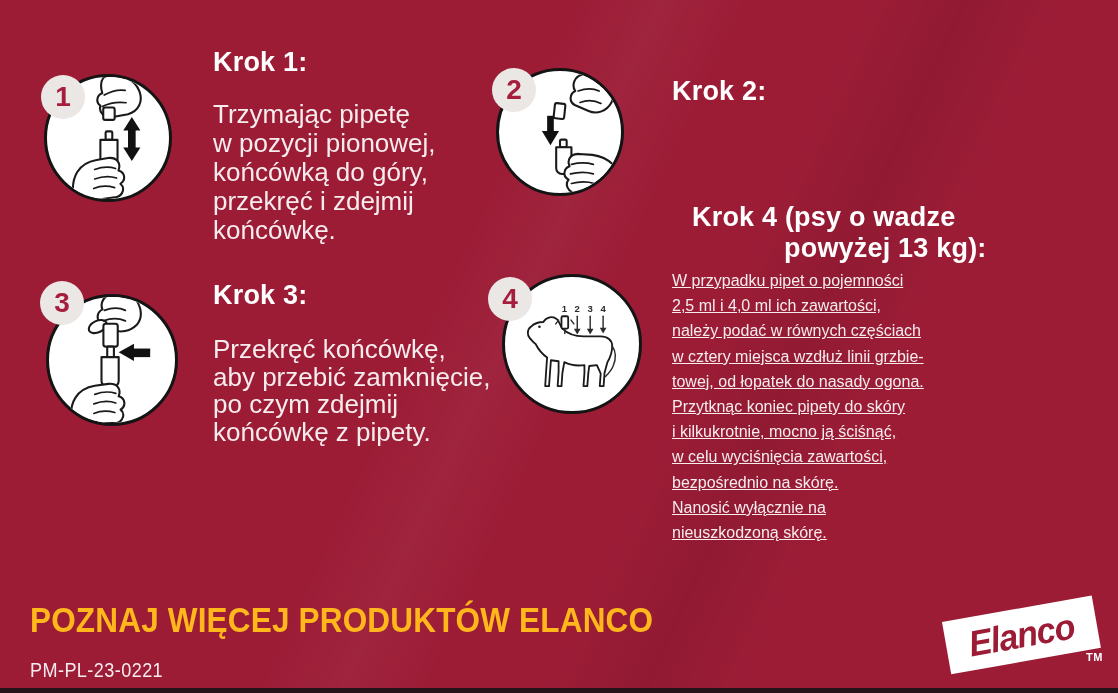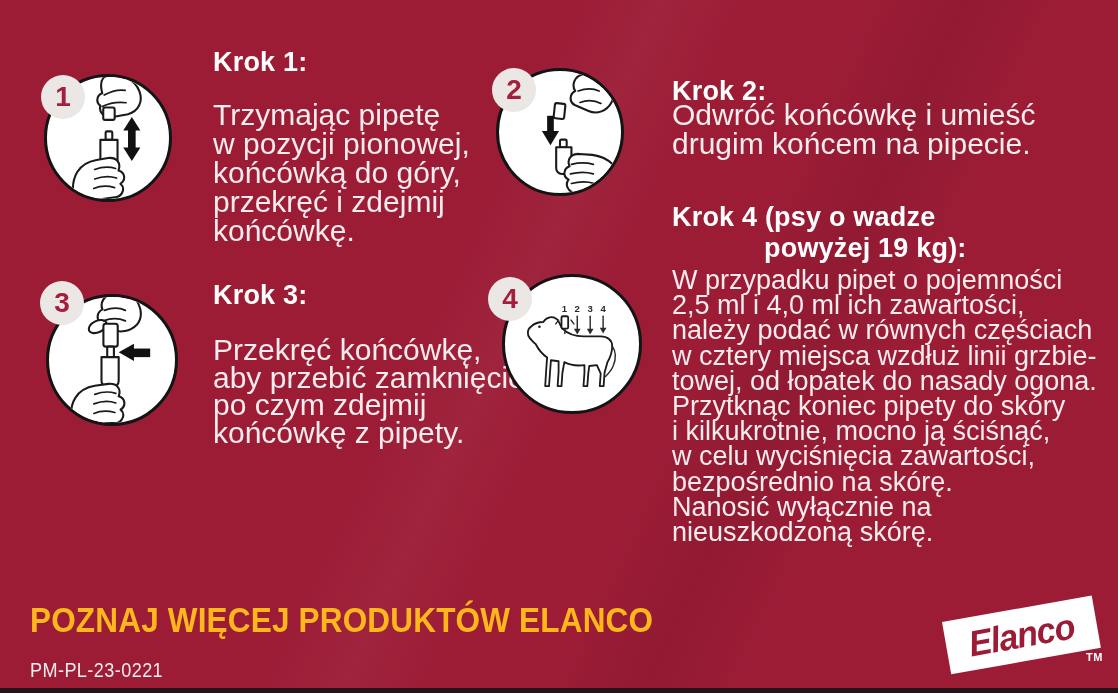--- a/index.html
+++ b/index.html
@@ -24,26 +24,26 @@
   .plate svg{position:absolute;left:0;top:0;width:100%;height:100%;}
   
   .badge{
     position:absolute;width:44px;height:44px;border-radius:50%;
     background:#EAE7E4;color:#A51E3D;display:flex;align-items:center;justify-content:center;
     font-weight:bold;font-size:28px;z-index:5;
   }
   .step-title{
     position:absolute;color:#ffffff;font-weight:bold;font-size:27px;letter-spacing:0.2px;
   }
-  .step-title .t-line{display:block;line-height:31px;}
+  .step-title .t-line{display:block;line-height:31px;margin-left:20px;}
   .step-title .indent{padding-left:92px;}
   .step-body{
-    position:absolute;color:#F6ECEE;font-size:30px;line-height:29px;white-space:pre-line;
-  }
-  .step-body.k4{font-size:27px;line-height:25.2px;width:440px;}
+    position:absolute;color:#F6ECEE;font-size:26px;line-height:29px;white-space:pre-line;
+  }
+  .step-body.k4{font-size:16px;line-height:25.2px;width:440px;text-decoration:underline;}
   
   .illus path,.illus rect,.illus ellipse{fill:#ffffff;stroke:#1a1a1a;stroke-width:2.2;stroke-linejoin:round;stroke-linecap:round;}
   .illus .line{fill:none;stroke:#1a1a1a;stroke-width:1.8;}
   .illus .solid{fill:#111111;stroke:none;}
   .illus .thin{stroke-width:1.9;}
   .illus text{fill:#2b2b2b;font-family:"Liberation Sans",sans-serif;font-weight:bold;}
   .illus .tiny-line{fill:none;stroke:#2b2b2b;stroke-width:1.5;}
   .illus .tiny-solid{fill:#2b2b2b;stroke:none;}
   
   .headline{
@@ -115,22 +115,20 @@
       <path d="M130,122 C128,101 114,90 98,88 L84,87 C75,87 71,93 74,100 C67,103 67,111 73,114 C69,119 72,126 79,128 L130,130 Z"></path>
       <path class="line" d="M76,98 C84,96 92,96 99,98"></path>
       <path class="line" d="M75,108 C83,106 92,106 99,108"></path>
       <path class="line" d="M76,118 C84,116 93,116 100,118"></path>
     </svg>
   </div>
   <div class="badge" style="left:492px;top:68px;">
     <span>2</span>
   </div>
   <div class="step-title" style="left:672px;top:76px;">Krok 2:</div>
-  <div class="step-body" style="left:672px;top:100px;">Odwróć końcówkę i umieść
-drugim końcem na pipecie.</div>
 
   <div class="plate" style="left:46px;top:294px;width:132px;height:132px;">
     <svg class="illus" viewBox="0 0 132 132">
       <path d="M84,-4 C96,4 100,20 92,29 C85,36 74,38 67,34 L55,28 C49,24 50,16 56,13 C53,6 58,-2 66,-3 Z"></path>
       <ellipse cx="51" cy="31" rx="10" ry="6" transform="rotate(-25 51 31)"></ellipse>
       <path class="line" d="M58,14 C66,11 74,11 80,14"></path>
       <path class="line" d="M57,25 C65,22 73,22 80,25"></path>
       <rect x="57" y="28" width="15" height="24" rx="2.5"></rect>
       <rect x="61" y="52" width="7" height="11" rx="1"></rect>
       <path d="M55,63 h18 v25 c0,3.3 -2.7,6 -6,6 h-6 c-3.3,0 -6,-2.7 -6,-6 Z"></path>
@@ -180,21 +178,21 @@
         <path class="tiny-line" d="M102.5,41 L102.5,54"></path>
         <polygon class="tiny-solid" points="102.5,59 99,53 106,53"></polygon>
       </g>
     </svg>
   </div>
   <div class="badge" style="left:488px;top:277px;">
     <span>4</span>
   </div>
   <div class="step-title" style="left:672px;top:202px;">
     <span class="t-line">Krok 4 (psy o wadze</span>
-    <span class="t-line indent">powyżej 19 kg):</span>
+    <span class="t-line indent">powyżej 13 kg):</span>
   </div>
   <div class="step-body k4" style="left:672px;top:268px;">W przypadku pipet o pojemności
 2,5 ml i 4,0 ml ich zawartości,
 należy podać w równych częściach
 w cztery miejsca wzdłuż linii grzbie-
 towej, od łopatek do nasady ogona.
 Przytknąc koniec pipety do skóry
 i kilkukrotnie, mocno ją ściśnąć,
 w celu wyciśnięcia zawartości,
 bezpośrednio na skórę.

